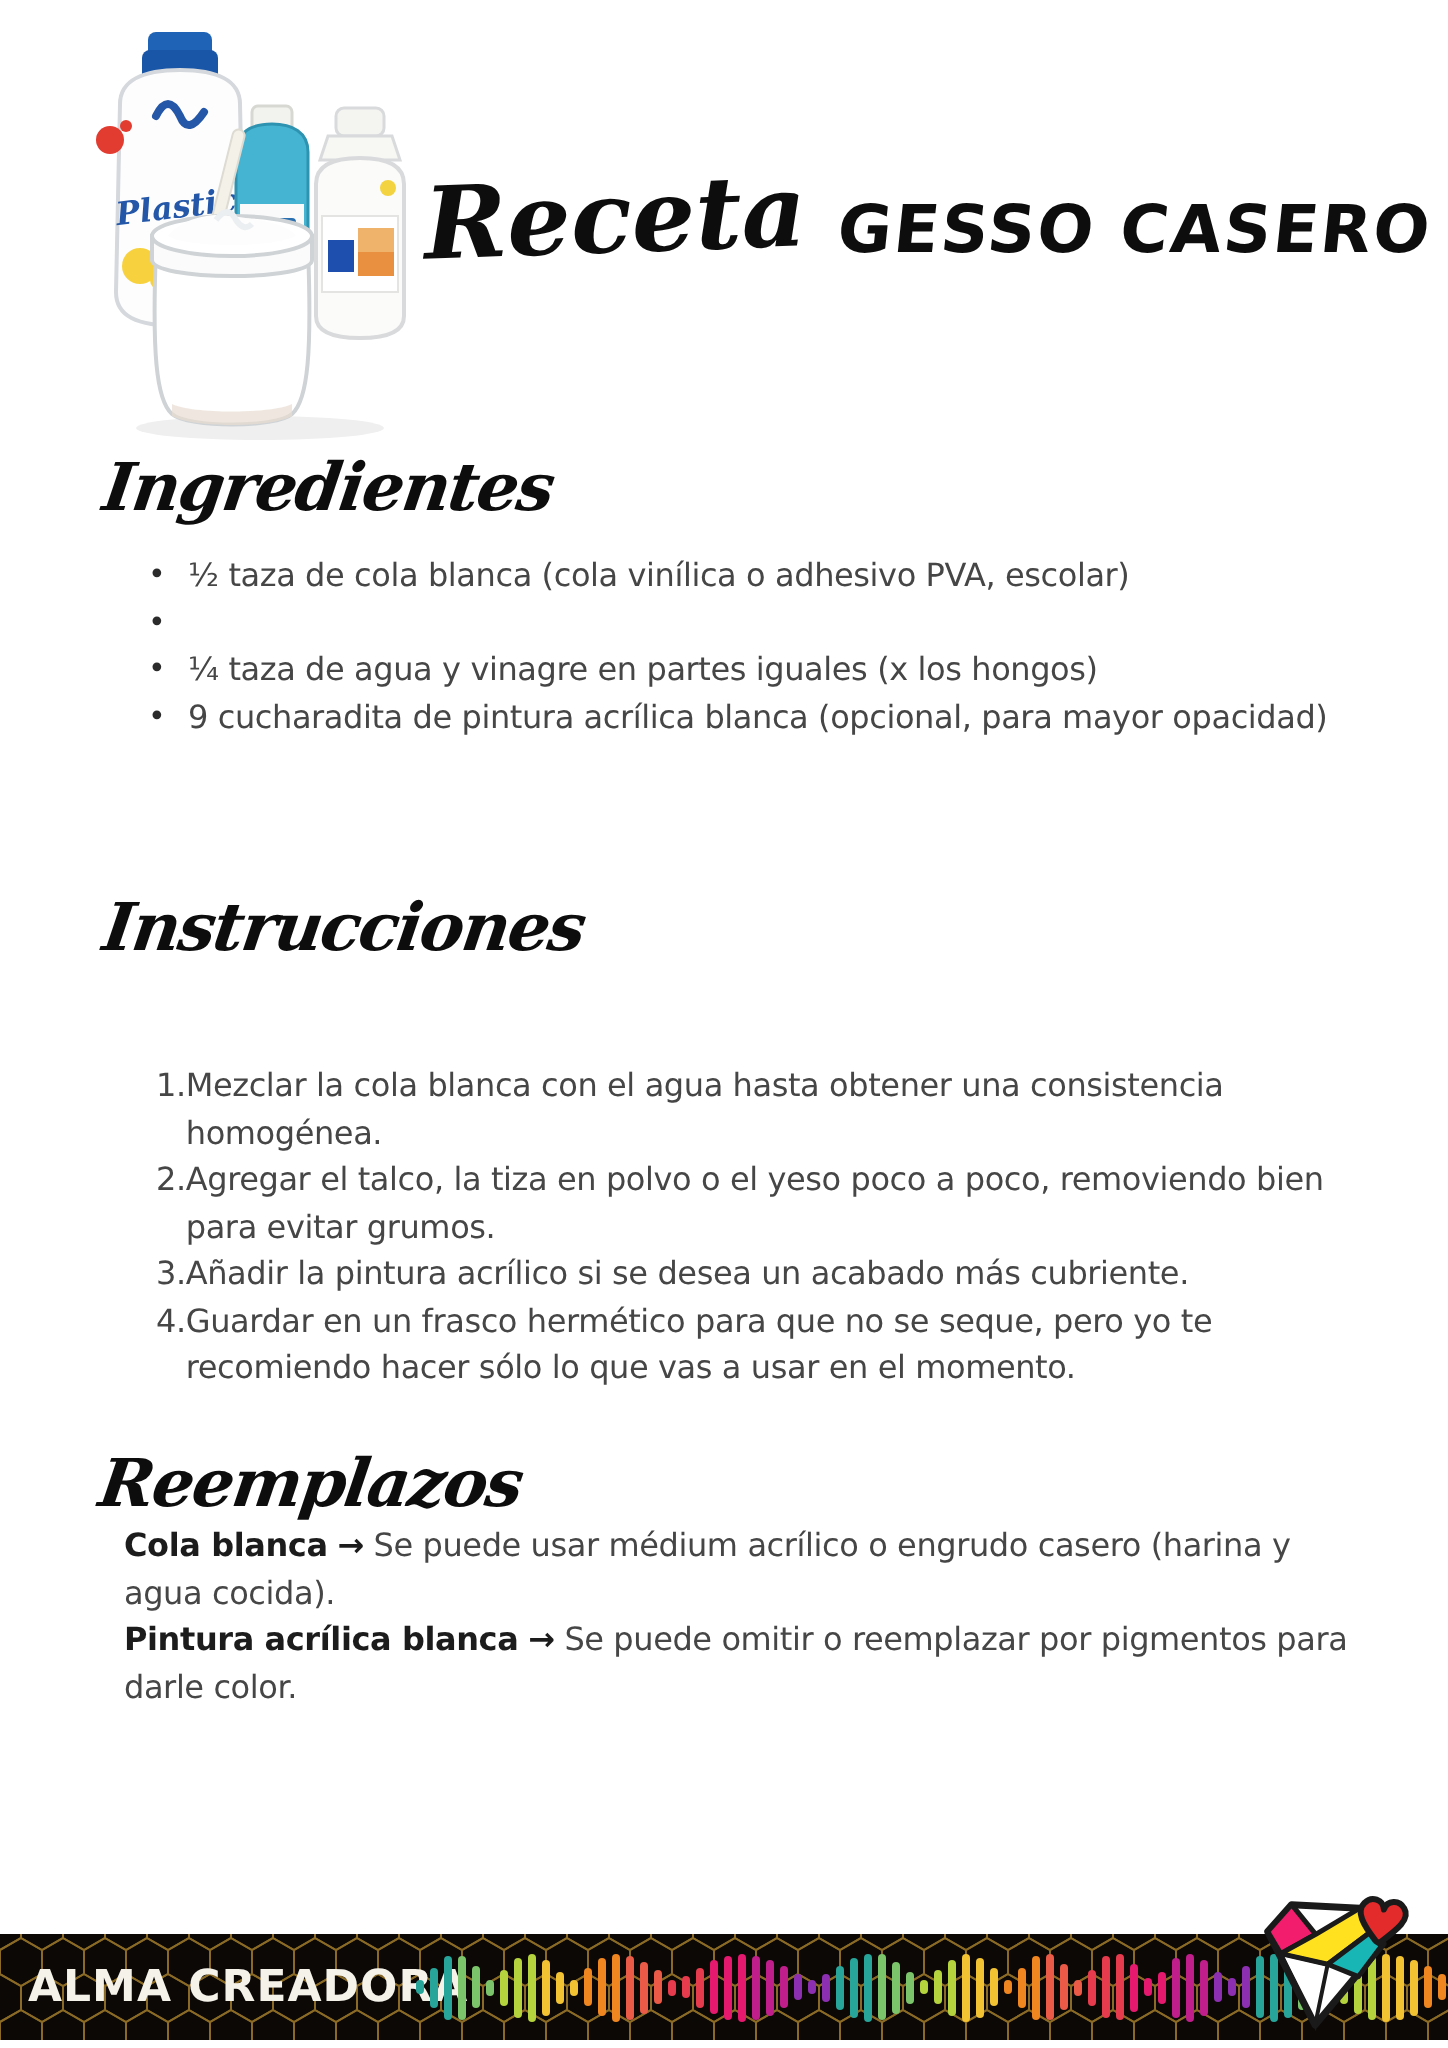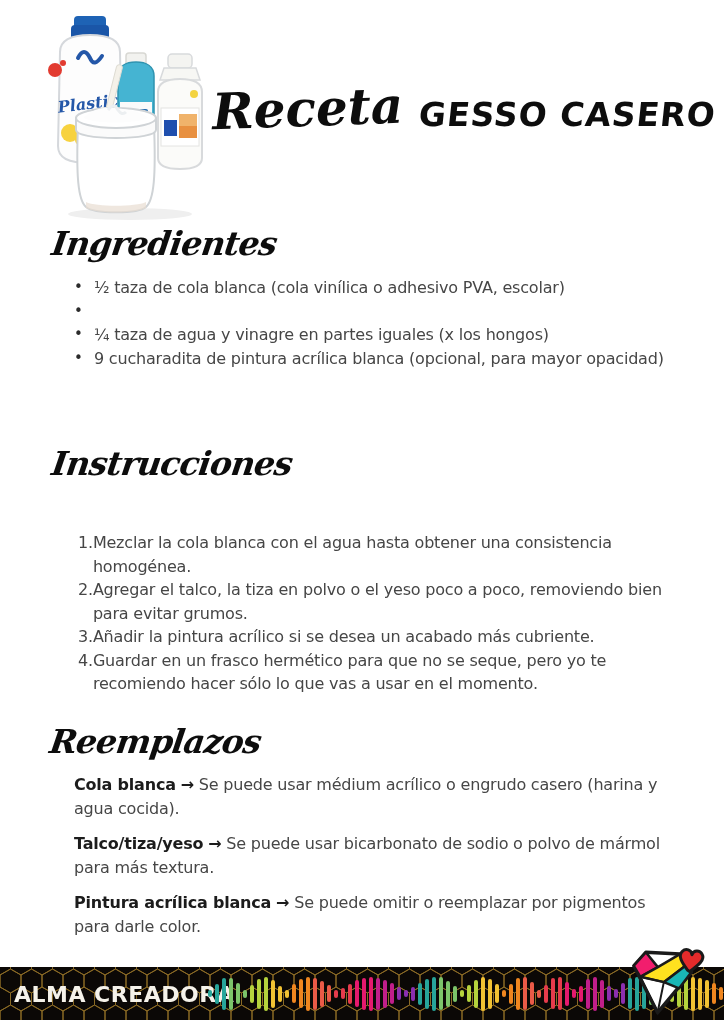--- a/index.html
+++ b/index.html
@@ -23,21 +23,21 @@
   .ingredients{position:absolute;top:276px;left:74px;width:610px;}
   .ingredient{display:flex;}
   .ingredient .dot{flex:0 0 20px;color:#2b2b2b;font-size:15px;}
 
   .note{position:absolute;top:503px;left:62px;font-size:16.5px;font-weight:bold;color:#1f1f1f;letter-spacing:-0.2px;}
   .steps{position:absolute;top:531px;left:78px;width:606px;}
   .step{display:flex;}
   .step .num{flex:0 0 auto;white-space:pre;}
 
   .replacements{position:absolute;top:761px;left:62px;width:614px;}
-  .replacements p{margin:12px;}
+  .replacements p{margin:0;}
   .replacements b,.arrow{color:#1c1c1c;font-weight:bold;}
 
   .photo{position:absolute;top:6px;left:38px;width:192px;height:218px;}
 
   .footer{position:absolute;left:0;top:967px;width:724px;height:53px;background:#0b0806;}
   .hexgrid{position:absolute;left:0;top:0;width:724px;height:53px;}
   .brand{position:absolute;left:14px;top:50%;transform:translateY(-50%);z-index:2;
          color:#f5f2ea;font-weight:bold;font-size:22px;letter-spacing:0.5px;white-space:nowrap;}
   .wave{position:absolute;left:208px;right:0;top:0;bottom:0;display:flex;align-items:center;gap:3px;overflow:hidden;z-index:2;}
   .wave .bar{width:4px;border-radius:2px;flex:0 0 auto;}
@@ -136,23 +136,20 @@
       <span class="num">4.</span>
       <span>Guardar en un frasco hermético para que no se seque, pero yo te recomiendo hacer sólo lo que vas a usar en el momento.</span>
     </div>
   </div>
 
   <h2 class="script section-heading" id="heading-replacements">Reemplazos</h2>
   <div class="replacements body-text">
     <p><b>Cola blanca</b>
       <span class="arrow">→</span>
       <span>Se puede usar médium acrílico o engrudo casero (harina y agua cocida).</span></p>
-    <p><b>Talco/tiza/yeso</b>
-      <span class="arrow">→</span>
-      <span>Se puede usar bicarbonato de sodio o polvo de mármol para más textura.</span></p>
     <p><b>Pintura acrílica blanca</b>
       <span class="arrow">→</span>
       <span>Se puede omitir o reemplazar por pigmentos para darle color.</span></p>
   </div>
 
   <div class="footer" style="background: rgb(11, 8, 6);">
     <svg class="hexgrid" id="hexgrid" viewBox="0 0 724 53" aria-hidden="true">
         <path d="M-21,-16 L-10.5,-10 L-10.5,2 L-21,8 L-31.5,2 L-31.5,-10 Z" fill="none" stroke="#8a6a25" stroke-width="1"></path>
         <path d="M0,-16 L10.5,-10 L10.5,2 L0,8 L-10.5,2 L-10.5,-10 Z" fill="none" stroke="#8a6a25" stroke-width="1"></path>
         <path d="M21,-16 L31.5,-10 L31.5,2 L21,8 L10.5,2 L10.5,-10 Z" fill="none" stroke="#8a6a25" stroke-width="1"></path>

